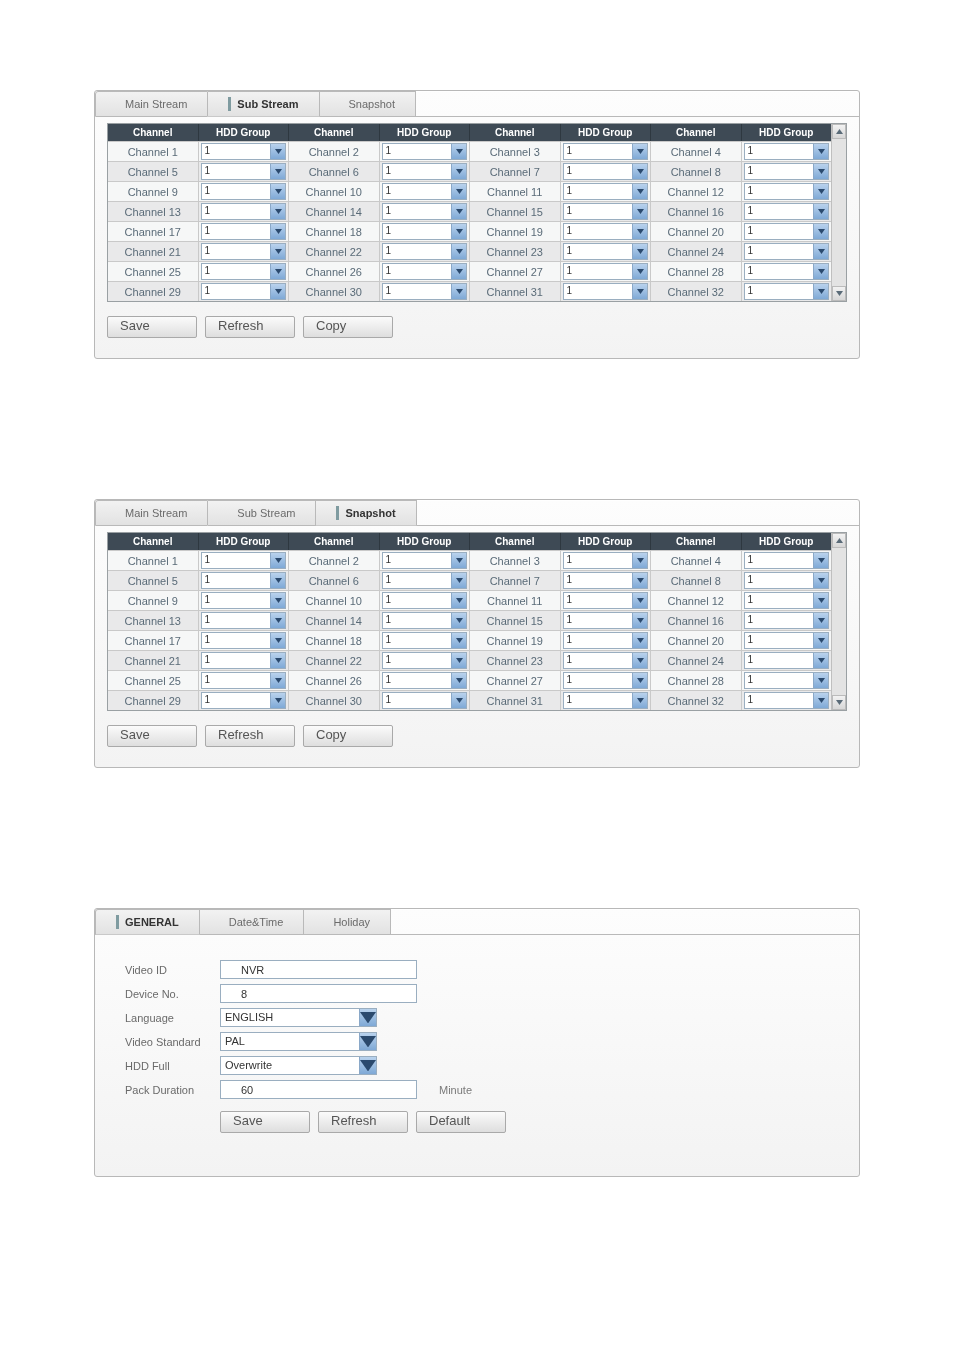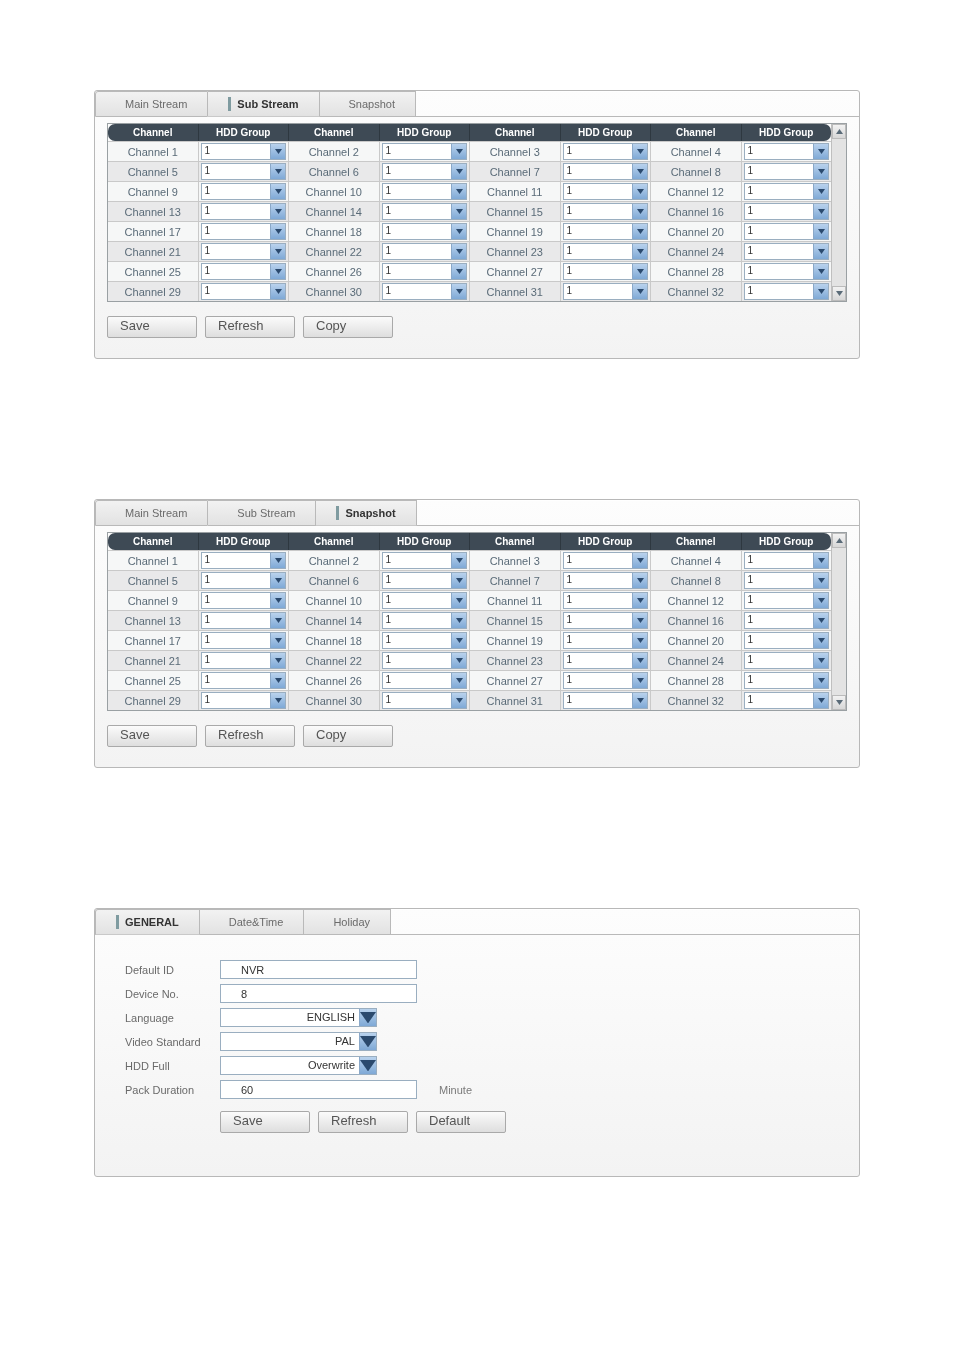--- a/index.html
+++ b/index.html
@@ -7,21 +7,21 @@
   .panel{width:740px;margin:50px auto 140px;border:1px solid #b8b8b8;border-radius:3px;background:linear-gradient(#fdfdfd,#f3f3f3);box-shadow:0 1px 0 #fff inset;padding:12px 12px 20px;}
   .tabs{display:flex;margin:-12px -12px 6px;}
   .tab{flex:0 0 auto;padding:0 20px;height:24px;line-height:24px;font-size:11px;color:#6b6b6b;background:linear-gradient(#f2f2f2,#e2e2e2);border:1px solid #b9b9b9;border-left:none;cursor:pointer;}
   .tab:first-child{border-left:1px solid #b9b9b9;border-top-left-radius:3px;}
   .tab.active{font-weight:bold;color:#333;border-bottom-color:#c9c9c9;}
   .tab .sep{display:inline-block;width:3px;height:14px;margin-right:6px;background:#8aa;vertical-align:-3px;visibility:hidden;}
   .tab.active .sep{visibility:visible;background:#7f9ba0;}
   .tabrest{flex:1;border-bottom:1px solid #b9b9b9;}
   .gridwrap{border:1px solid #9aa0a3;display:flex;}
   .gridinner{flex:1;}
-  .headrow{display:flex;background:#3e4a55;color:#fff;font-weight:bold;font-size:10px;border-radius:7px;}
+  .headrow{display:flex;background:#3e4a55;color:#fff;font-weight:bold;font-size:10px;}
   .hc{flex:1;text-align:center;padding:3px 0;border-right:1px solid #2e3840;}
   .hc:last-child{border-right:none;}
   .row{display:flex;border-top:1px solid #c9c9c9;}
   .row.alt{background:#e9e9ea;}
   .row.norm{background:#f6f7f7;}
   .cell{flex:1;display:flex;align-items:center;padding:1px 2px;border-right:1px solid #c9c9c9;}
   .cell:last-child{border-right:none;}
   .cell.lbl{justify-content:center;color:#5a6b78;}
   .sel{display:flex;width:100%;height:15px;border:1px solid #9aaec0;background:#fff;}
   .sel .val{flex:1;padding:0 3px;line-height:13px;font-size:10px;color:#333;}
@@ -33,21 +33,21 @@
   .scrolltrack{flex:1;}
   .btnrow{display:flex;gap:8px;margin-top:14px;}
   .pbtn{min-width:64px;height:20px;line-height:18px;padding:0 12px;font-size:13px;color:#555;background:linear-gradient(#fbfbfb,#dedede);border:1px solid #a9a9a9;border-radius:2px;cursor:pointer;text-align:left;}
   
   .panel3{width:740px;margin:0 auto 40px;}
   .panel3 .body{padding:14px 18px 18px;}
   .frow{display:flex;align-items:center;margin:5px 0;}
   .flab{width:95px;color:#6a6a6a;font-size:11px;}
   .tin{height:17px;border:1px solid #9aaec0;background:#fff;padding:0 20px;font-size:11px;color:#333;}
   .tin.w1{width:155px;}
-  .selg{display:flex;height:17px;border:1px solid #9aaec0;background:#fff;text-align:right;}
+  .selg{display:flex;height:17px;border:1px solid #9aaec0;background:#fff;}
   .selg.w1{width:155px;}
   .selg .val{flex:1;padding:0 4px;line-height:16px;font-size:11px;color:#333;}
   .selg .btn{width:16px;background:linear-gradient(#b9d2ed,#7fa9d6);border-left:1px solid #8aa8c8;display:flex;align-items:center;justify-content:center;}
   .unit{margin-left:22px;color:#7a7a7a;}
 </style>
 </head>
 <body>
 
 <div class="page">
 
@@ -871,21 +871,21 @@
 
   <div class="panel panel3">
     <div class="tabs">
       <div class="tab active"><span class="sep"></span><span>GENERAL</span></div>
       <div class="tab"><span class="sep"></span><span>Date&amp;Time</span></div>
       <div class="tab"><span class="sep"></span><span>Holiday</span></div>
       <div class="tabrest"></div>
     </div>
     <div class="body">
       <div class="frow">
-        <div class="flab">Default ID</div>
+        <div class="flab">Video ID</div>
         <input class="tin w1" value="NVR" style="">
       </div>
       <div class="frow">
         <div class="flab">Device No.</div>
         <input class="tin w1" value="8" style="">
       </div>
       <div class="frow">
         <div class="flab">Language</div>
         <div class="selg w1">
           <div class="val">ENGLISH</div>

